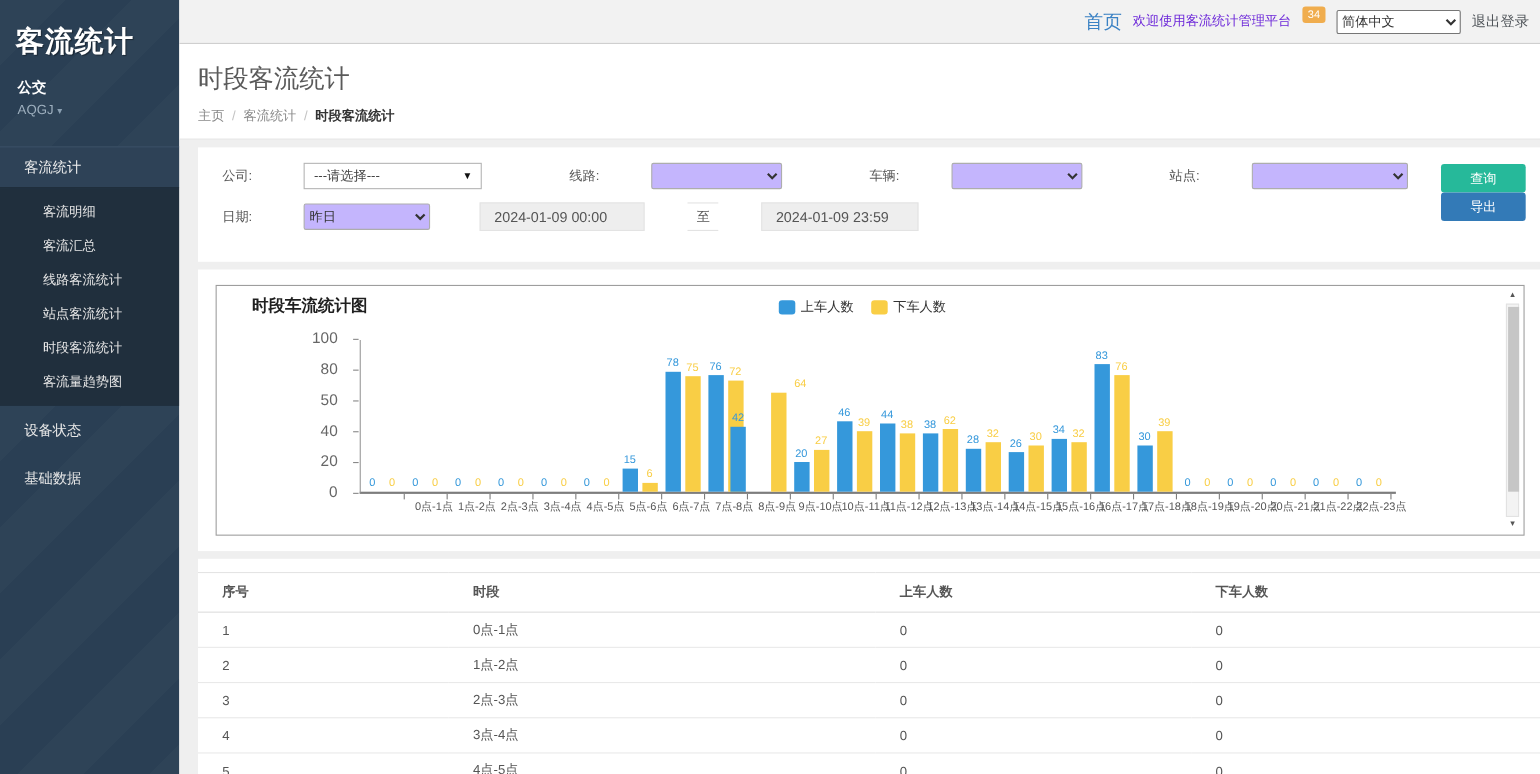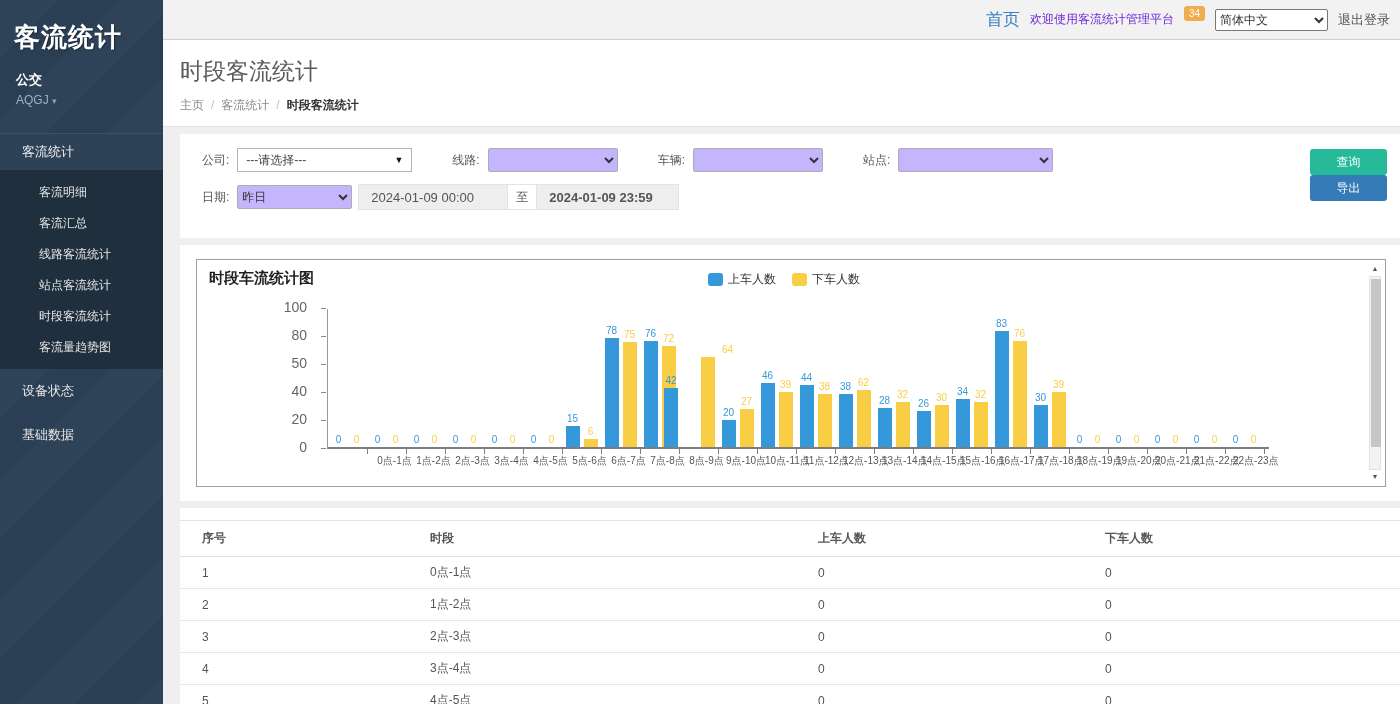--- a/index.html
+++ b/index.html
@@ -32,41 +32,41 @@
   .breadcrumb { margin-top:10px; font-size:12px; color:#8a8a8a; }
   .breadcrumb .crumb { cursor:pointer; }
   .breadcrumb .sep::before { content:"/"; color:#c3c3c3; margin:0 7px; }
   .breadcrumb .crumb.last { color:#333; font-weight:bold; cursor:default; }
 
   .content { flex:1; background:#efefef; padding:7px 0 0 17px; overflow:hidden; }
   .panel { background:#fff; margin-bottom:7px; }
 
   
   .filter-panel { position:relative; padding:14px 120px 16px 22px; }
-  .f-row { display:flex; align-items:center; margin-bottom:12px; }
+  .f-row { display:flex; align-items:center; margin-bottom:12px;gap:39px; }
   .f-row:last-child { margin-bottom:0; }
   .f-label { font-size:12px; color:#555; margin-right:8px; white-space:nowrap; }
   .sel { height:24px; border:1px solid #adadad; border-radius:2px; background:#c4b5fd; font-size:12px; color:#333; }
   .company-select { width:175px; height:24px; border:1px solid #b5b5b5; display:flex; align-items:center; justify-content:space-between; padding:0 8px; font-size:12px; color:#444; cursor:pointer; margin-right:40px; }
   .company-select .tri { font-size:9px; color:#111; }
   .gap40 { margin-right:40px; }
   .date-input { height:26px; background:#eee; border:1px solid #e3e3e3; color:#555; font-size:13px; display:flex; align-items:center; padding:0 12px; }
   .date-start { width:150px; margin-left:6px; }
-  .date-end { width:143px;font-weight:bold; }
+  .date-end { width:143px; }
   .to-box { height:26px; width:28px; background:#fff; border-top:1px solid #e3e3e3; border-bottom:1px solid #e3e3e3; display:flex; align-items:center; justify-content:center; font-size:12px; color:#555; }
   .btn-col { position:absolute; right:13px; top:15px; display:flex; flex-direction:column; }
   .btn { width:77px; height:26px; border:none; border-radius:3px; color:#fff; font-size:12px; cursor:pointer; font-family:inherit; }
   .btn-query { background:#26b99a; }
   .btn-export { background:#337ab7; }
 
   
   .chart-wrapper { padding:14px 14px 14px 16px; }
   .chart-box { border:1px solid #9e9e9e; height:228px; position:relative; padding:9px 26px 0 12px; overflow:hidden; }
   .chart-head { position:relative; height:24px; }
-  .chart-title { font-size:15px; font-weight:bold; color:#1f1f1f; }
+  .chart-title { font-size:15px; font-weight:bold; color:#1f1f1f;margin-left:20px; }
   .legend { position:absolute; left:50%; top:2px; transform:translateX(-50%); display:flex; gap:16px; }
   .legend-entry { display:flex; align-items:center; gap:5px; cursor:pointer; }
   .legend-swatch { width:15px; height:13px; border-radius:3px; }
   .legend-label { font-size:12px; color:#333; }
   .chart-area { margin-left:70px; margin-top:16px; position:relative; }
   .plot { position:relative; padding-left:48px; }
   .yaxis { position:absolute; left:0; top:0; width:48px; height:140px; }
   .ytick-label { position:absolute; right:20px; font-size:14px; color:#666; transform:translateY(6px); }
   .ytick-mark { position:absolute; right:1px; width:5px; height:1px; background:#888; }
   .bars { display:flex; align-items:flex-end; height:140px; border-bottom:2px solid #7d7d7d; border-left:1px solid #999; width:942px; }

